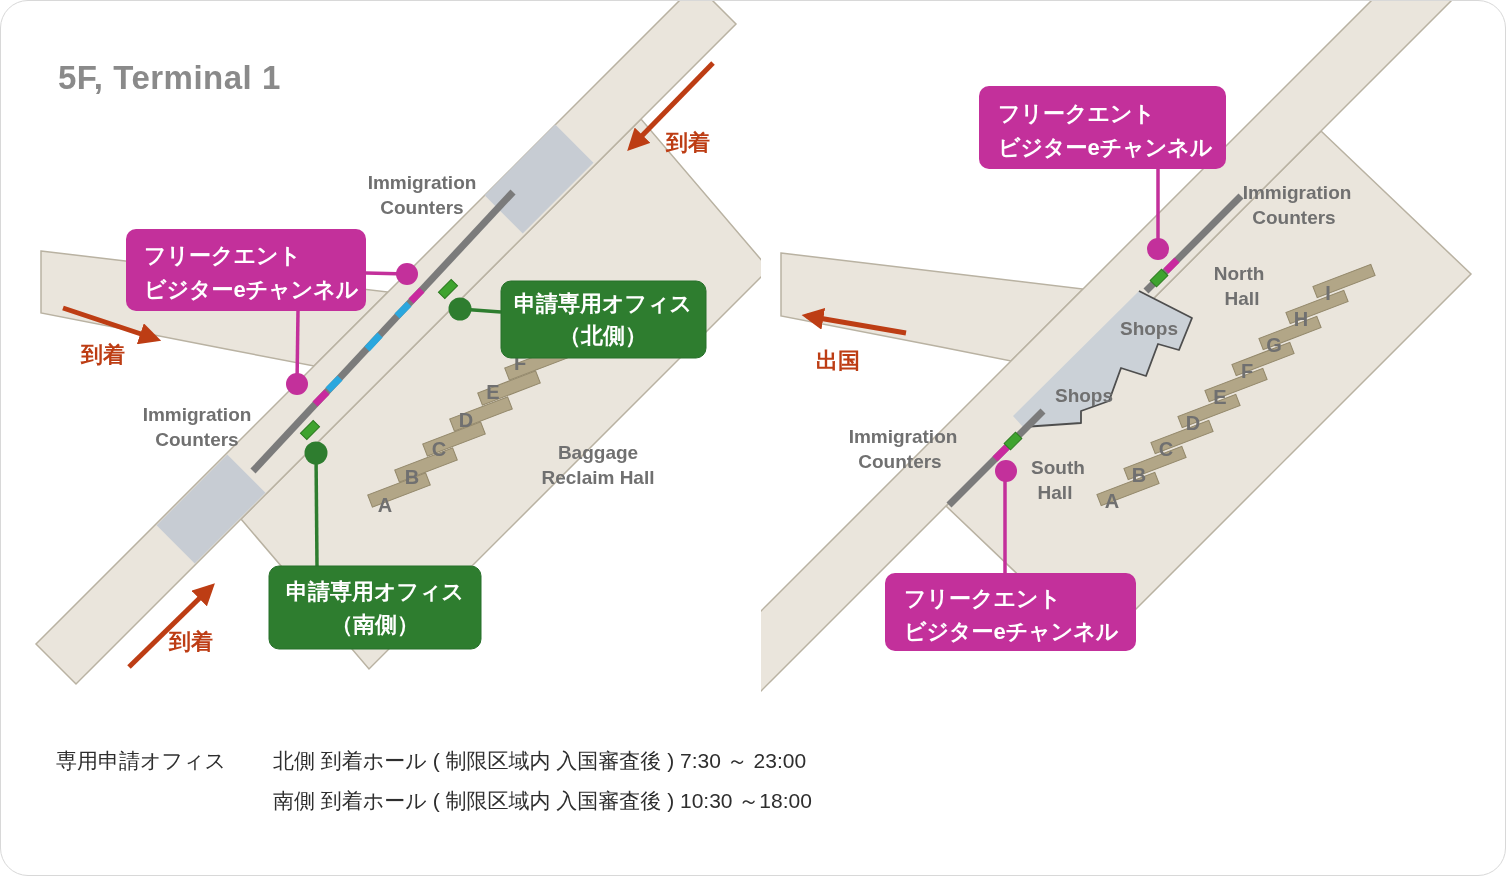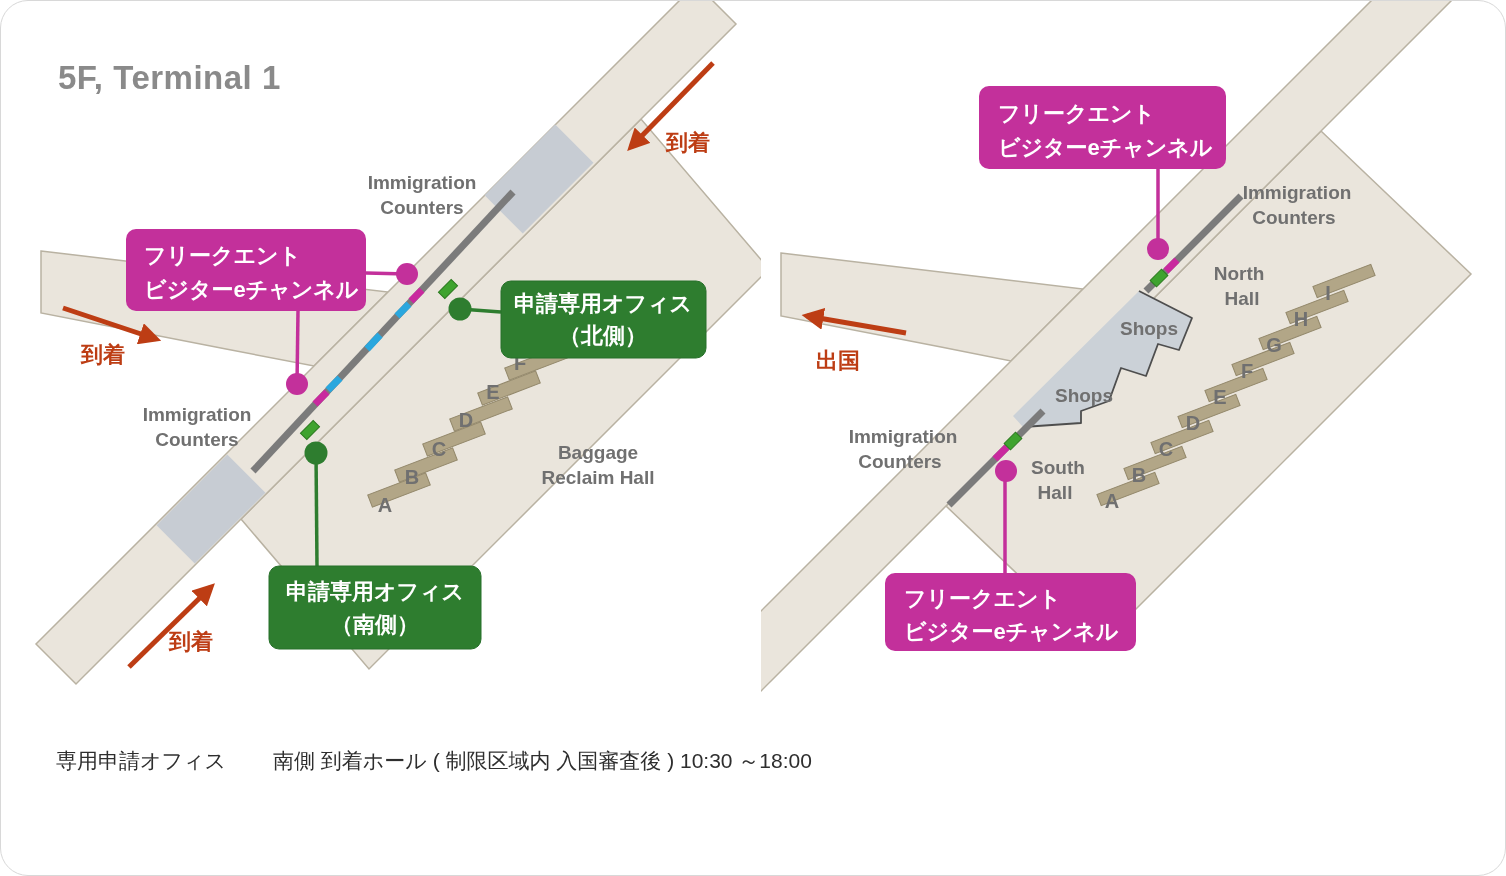--- a/index.html
+++ b/index.html
@@ -241,17 +241,18 @@
       <text class="map-label" x="297" y="473" text-anchor="middle">South</text>
       <text class="map-label" x="294" y="498" text-anchor="middle">Hall</text>
     </g>
   </svg>
 
   <div class="map-title" style="left:57px;top:58px;">5F, Terminal 1</div>
 
   <div class="footer">
     <div class="footer-heading">専用申請オフィス</div>
     <div class="footer-lines">
+      <div>北側 到着ホール ( 制限区域内 入国審査後 ) 7:30 ～ 23:00</div>
       <div>南側 到着ホール ( 制限区域内 入国審査後 ) 10:30 ～18:00</div>
     </div>
   </div>
 
 </div>
 
 </body></html>

